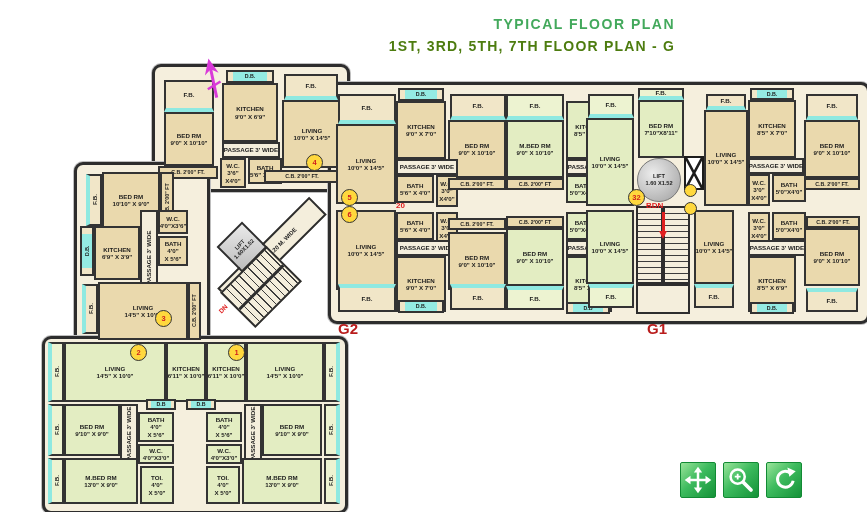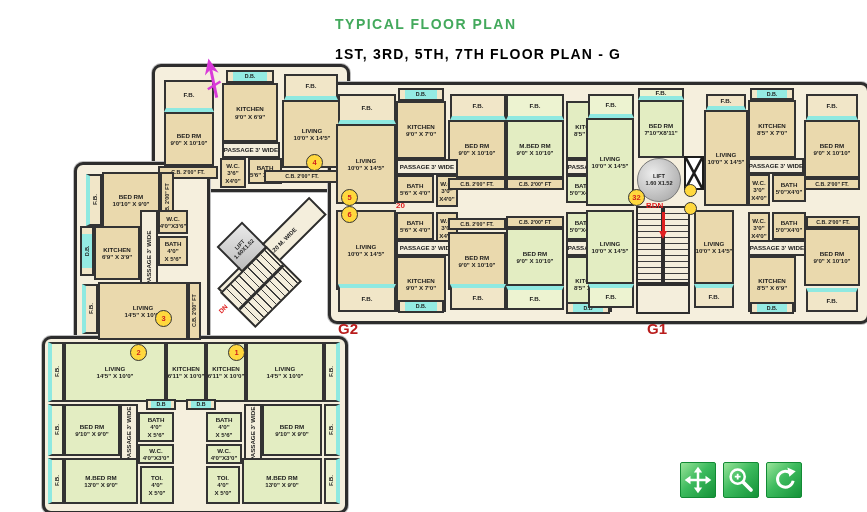--- a/index.html
+++ b/index.html
@@ -22,23 +22,23 @@
   .c-strip .ln,.c-db .ln{font-size:5.3px;}
   .c-db{background:linear-gradient(90deg,#f1e6c8 0 12%,#94ebe3 12% 88%,#f1e6c8 88%);}
   .v.c-db{background:linear-gradient(180deg,#f1e6c8 0 12%,#94ebe3 12% 88%,#f1e6c8 88%);}
   .v{writing-mode:vertical-rl;transform:rotate(180deg);}
   .win-b{border-bottom:4px solid #8fe9e1;}
   .win-t{border-top:4px solid #8fe9e1;}
   .win-l{border-left:4px solid #8fe9e1;}
   .win-r{border-right:4px solid #8fe9e1;}
 
   
-  #title{position:absolute;left:335px;top:16px;width:340px;text-align:left;z-index:5;}
+  #title{position:absolute;left:335px;top:16px;width:340px;text-align:right;z-index:5;}
   #title .t1{font-size:14px;letter-spacing:1.5px;color:#43a95c;font-weight:bold;}
-  #title .t2{font-size:14px;letter-spacing:1.2px;color:#000000;font-weight:bold;margin-top:14px;}
+  #title .t2{font-size:14px;letter-spacing:1.2px;color:#4d7c0f;font-weight:bold;margin-top:6px;}
 
   
   .wing-label{position:absolute;font-size:15px;font-weight:bold;color:#b91c1c;z-index:5;}
 
   
   .core{position:absolute;z-index:2;box-sizing:border-box;}
   #corridor-diag{left:207px;top:239px;width:130px;height:25px;transform:rotate(-45deg);
      background:#f4eedc;border:2px solid #2d2d2d;display:flex;align-items:center;justify-content:center;}
   #corridor-diag span{font-size:5.8px;font-weight:bold;color:#222;white-space:nowrap;}
   #lift-core{left:224px;top:229px;width:36px;height:36px;transform:rotate(45deg);

